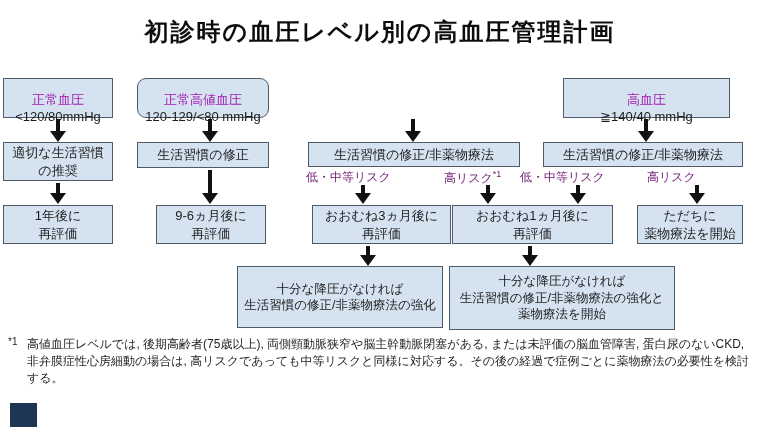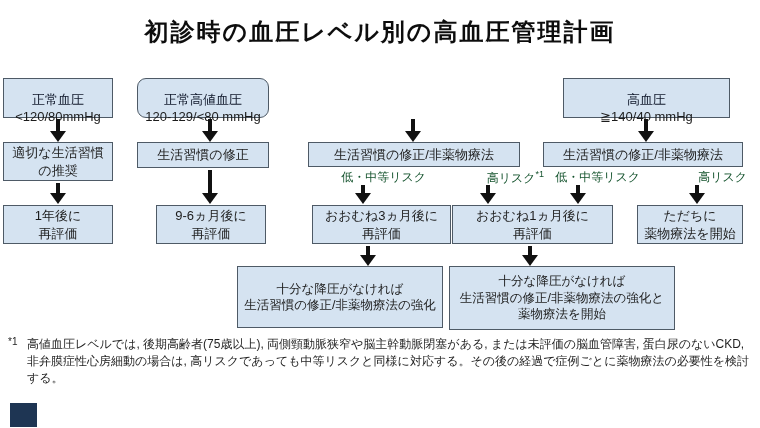--- a/index.html
+++ b/index.html
@@ -10,23 +10,23 @@
   .title {
     position:absolute; top:16px; left:0; width:760px; text-align:center;
     font-size:24px; font-weight:bold; color:#0d0d0d; letter-spacing:2px;
   }
   .bx {
     position:absolute; box-sizing:border-box; background:#d5e3f1;
     border:1.6px solid #4e5a66; display:flex; flex-direction:column;
     align-items:center; justify-content:center; text-align:center;
     font-size:13px; line-height:1.32; color:#1c1c1c; white-space:pre-line;
   }
-  .lvl-title { color:#0f172a;margin-top:20px; }
+  .lvl-title { color:#a21caf;margin-top:20px; }
   .risk {
-    position:absolute; font-size:12px; color:#14532d; text-align:right;
+    position:absolute; font-size:12px; color:#701a75; text-align:left;
     white-space:nowrap;
   }
   .risk sup { font-size:9px; vertical-align:super; }
   .arrow { position:absolute; width:16px; }
   .arrow::before {
     content:""; position:absolute; left:6px; top:0; bottom:9px;
     width:4px; background:#111;
   }
   .arrow::after {
     content:""; position:absolute; left:0; bottom:0; width:0; height:0;

